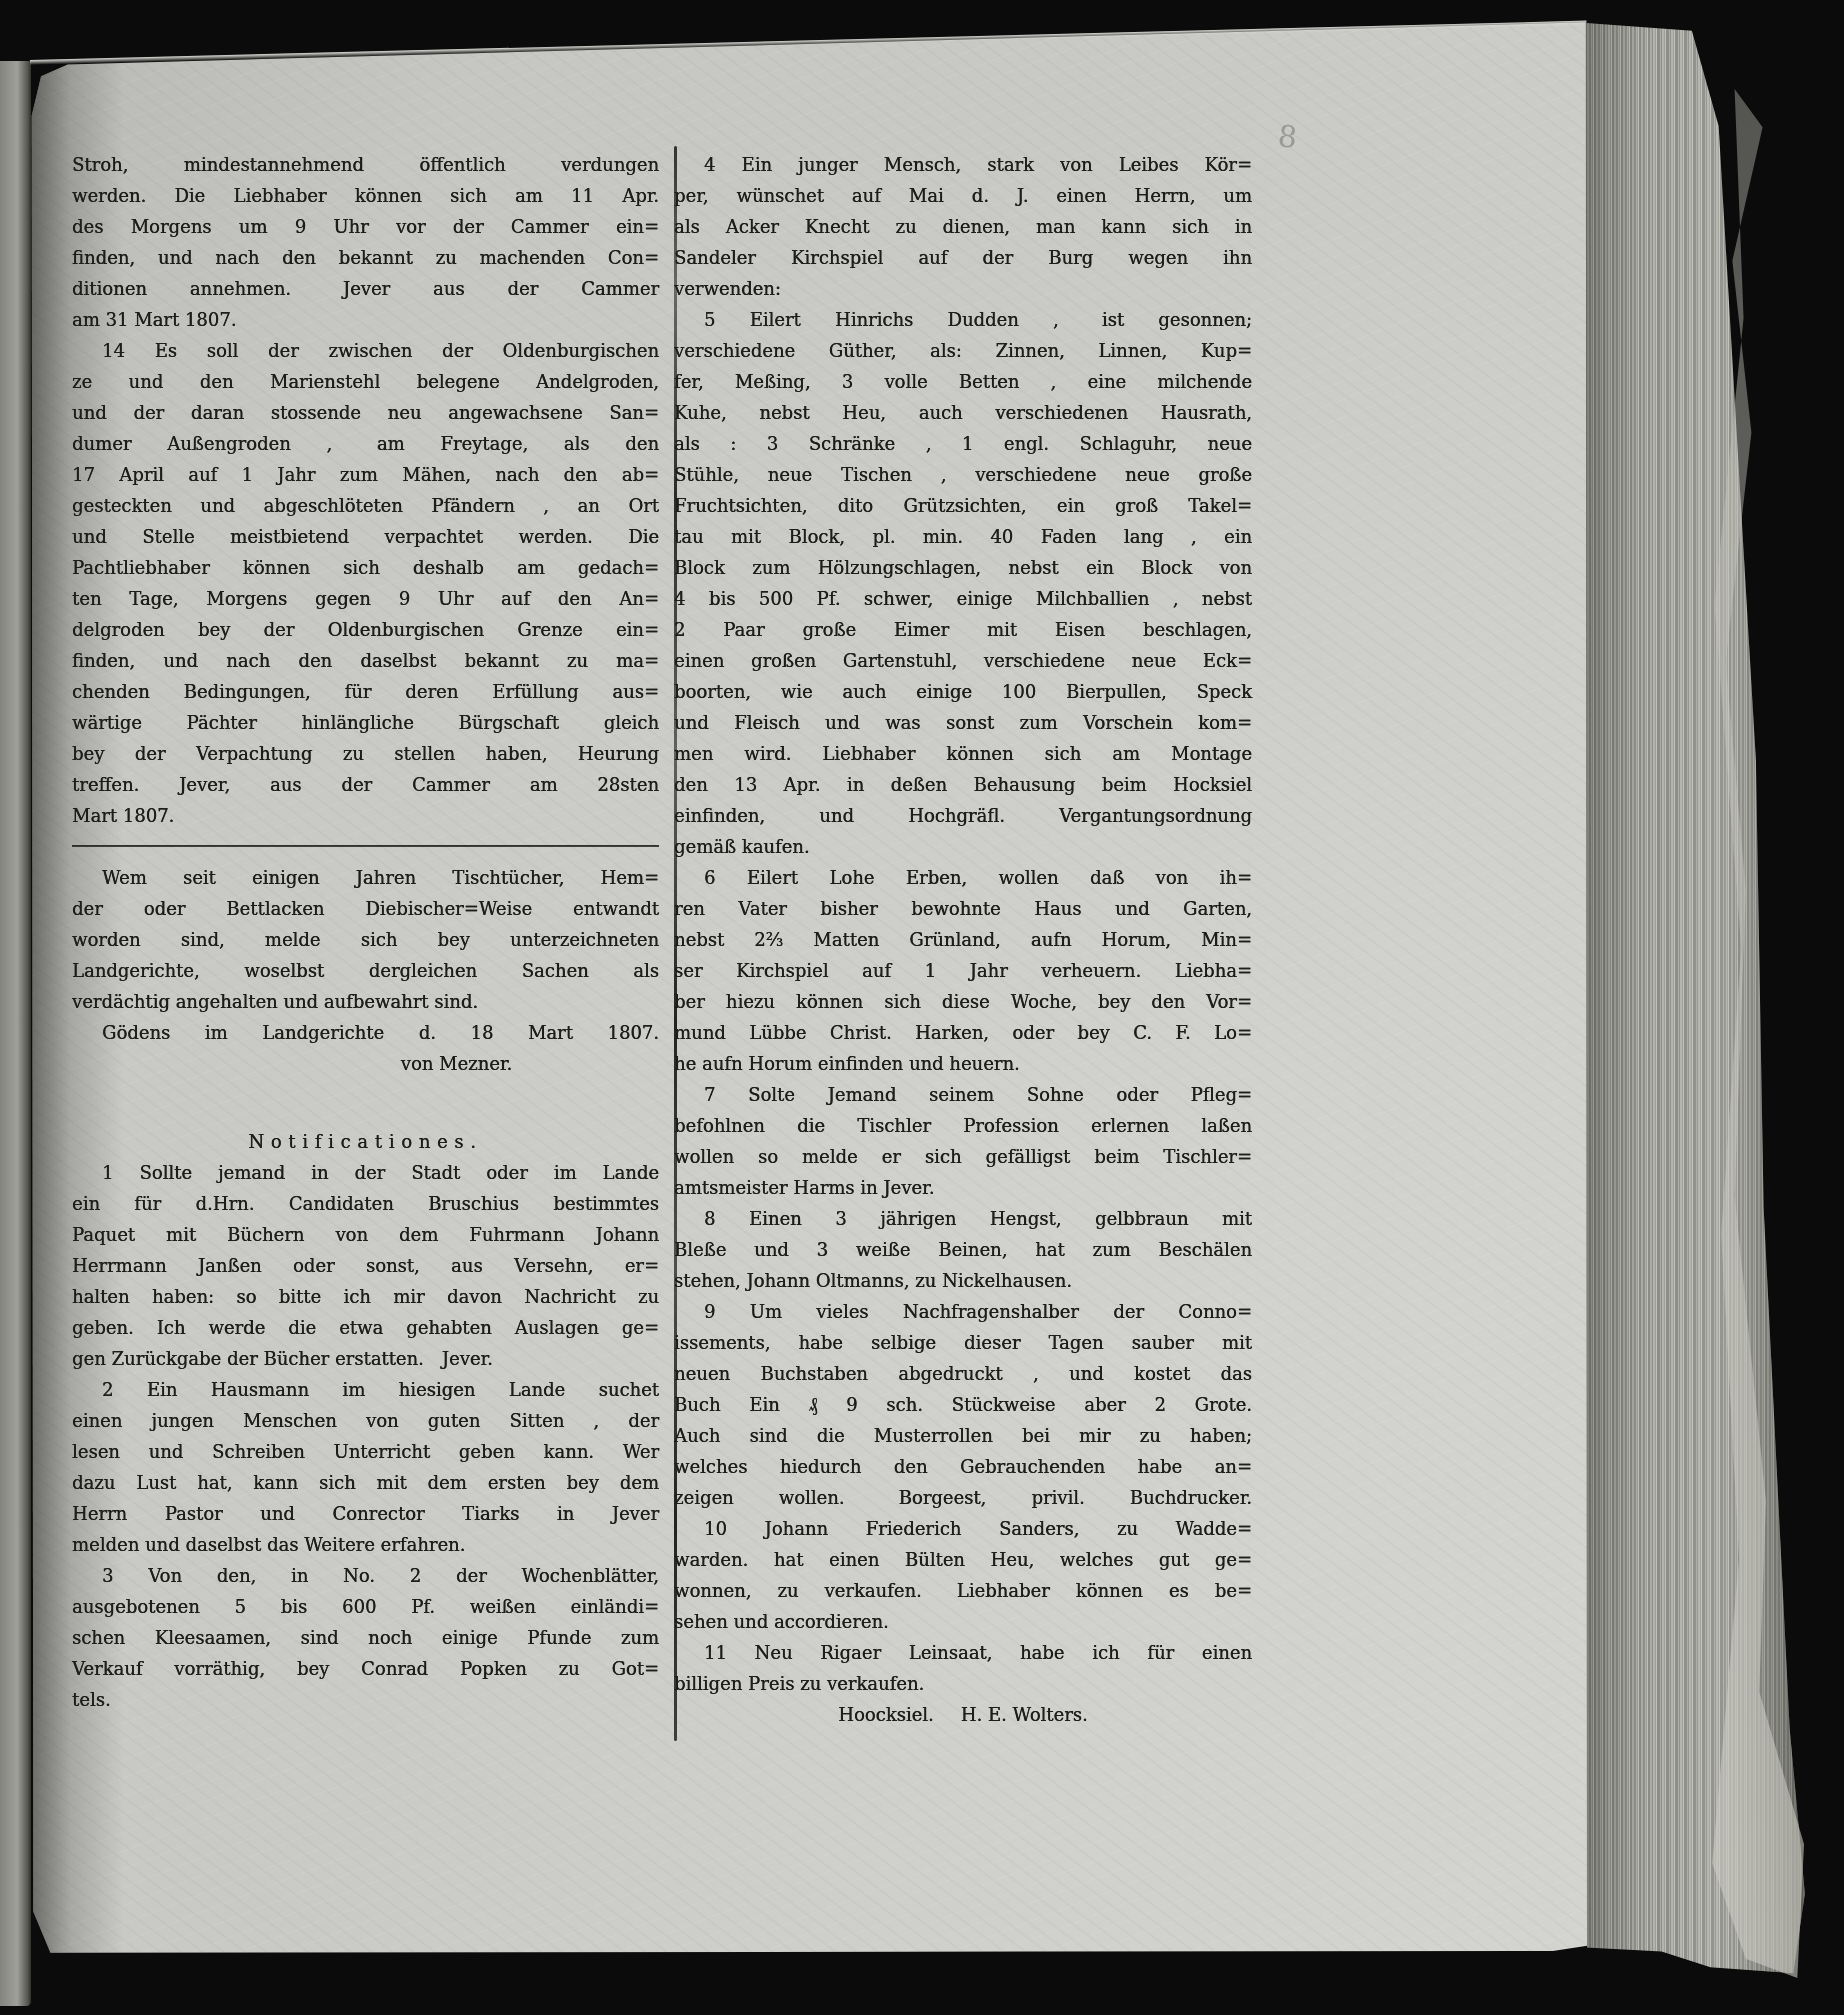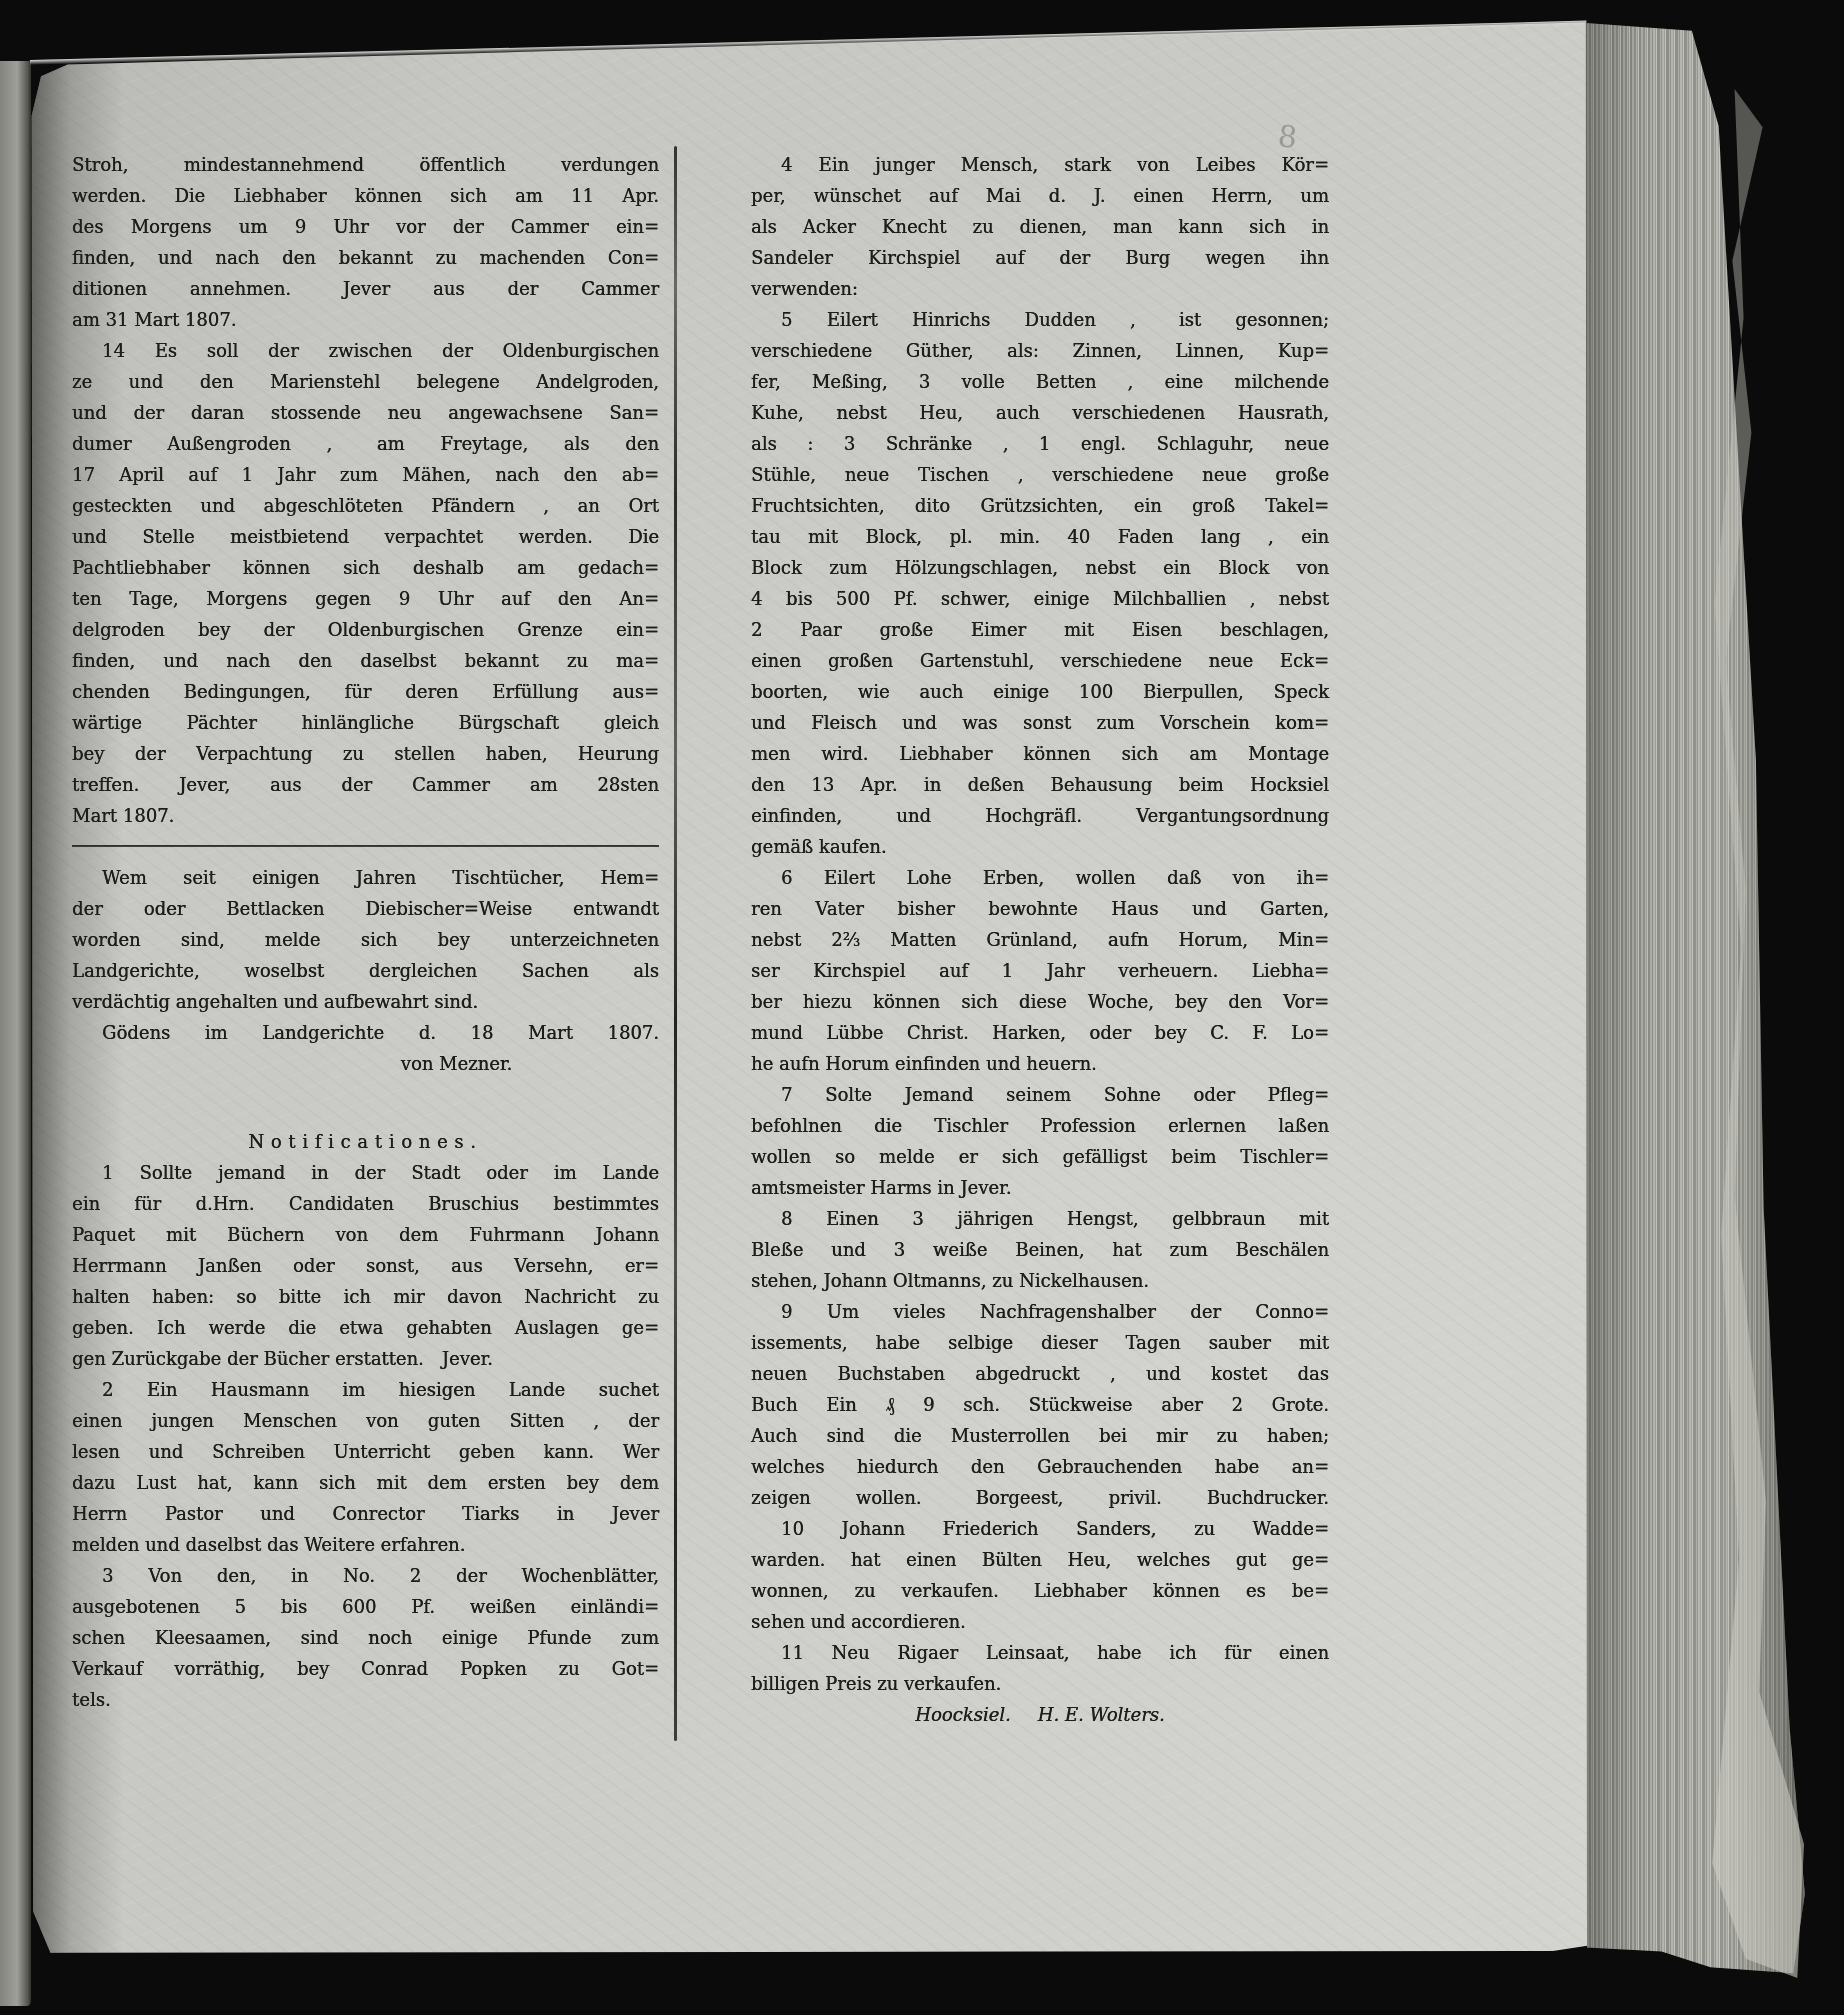--- a/index.html
+++ b/index.html
@@ -62,28 +62,28 @@
     font-family:"DejaVu Serif", serif;
   }
   
   .col{
     position:absolute;top:149px;
     font-size:18px;line-height:31px;color:var(--ink,#1d1d1c);
     text-shadow:0.3px 0 0 currentColor;
     text-rendering:optimizeLegibility;
   }
   .col-left{left:72px;width:587px;}
-  .col-right{left:751px;width:578px;}
+  .col-right{left:674px;width:578px;}
   .line{text-align:justify;text-align-last:justify;min-height:31px;}
   .line.j{}
   .line.jl{text-align-last:left;}
   .line.ji{text-indent:30px;}
   .line.c{text-align:center;text-align-last:center;}
   .line.cs{text-align:center;text-align-last:center;letter-spacing:6.7px;margin-top:47px;}
-  .line.cw{text-align:left;text-align-last:center;font-style:italic;}
+  .line.cw{text-align:left;text-align-last:center;}
   .line.sig{text-align-last:left;padding-left:56%;}
   .line.rule{
     height:31px;
     background:linear-gradient(to bottom, rgba(0,0,0,0) 46%, rgba(30,30,28,0.9) 46%, rgba(30,30,28,0.75) 53%, rgba(0,0,0,0) 53%);
   }
   .column-divider{
     position:absolute;left:674px;top:146px;width:3px;height:1595px;
     background:linear-gradient(to bottom,
       rgba(25,25,23,0.85) 0%, rgba(25,25,23,0.55) 9%, rgba(25,25,23,0.9) 22%,
       rgba(25,25,23,0.6) 38%, rgba(25,25,23,0.95) 55%, rgba(25,25,23,0.7) 70%,

